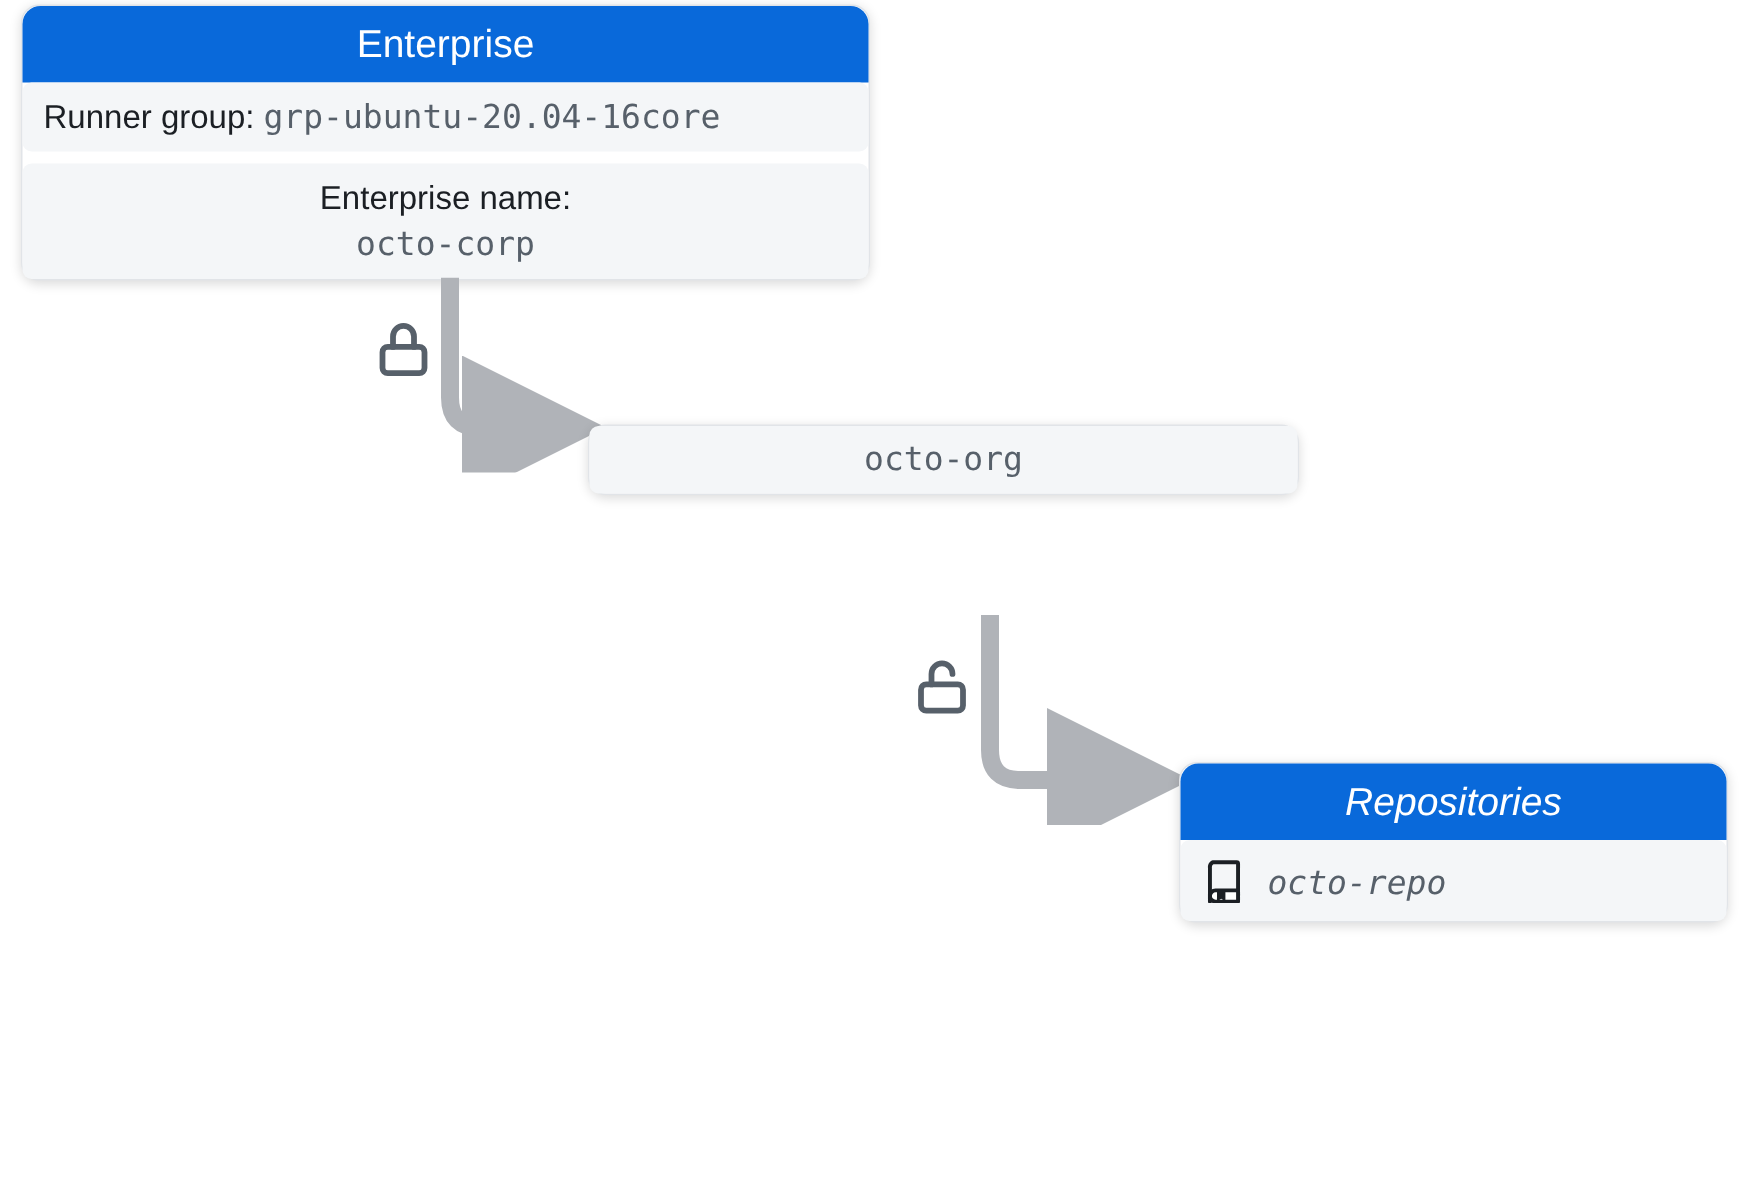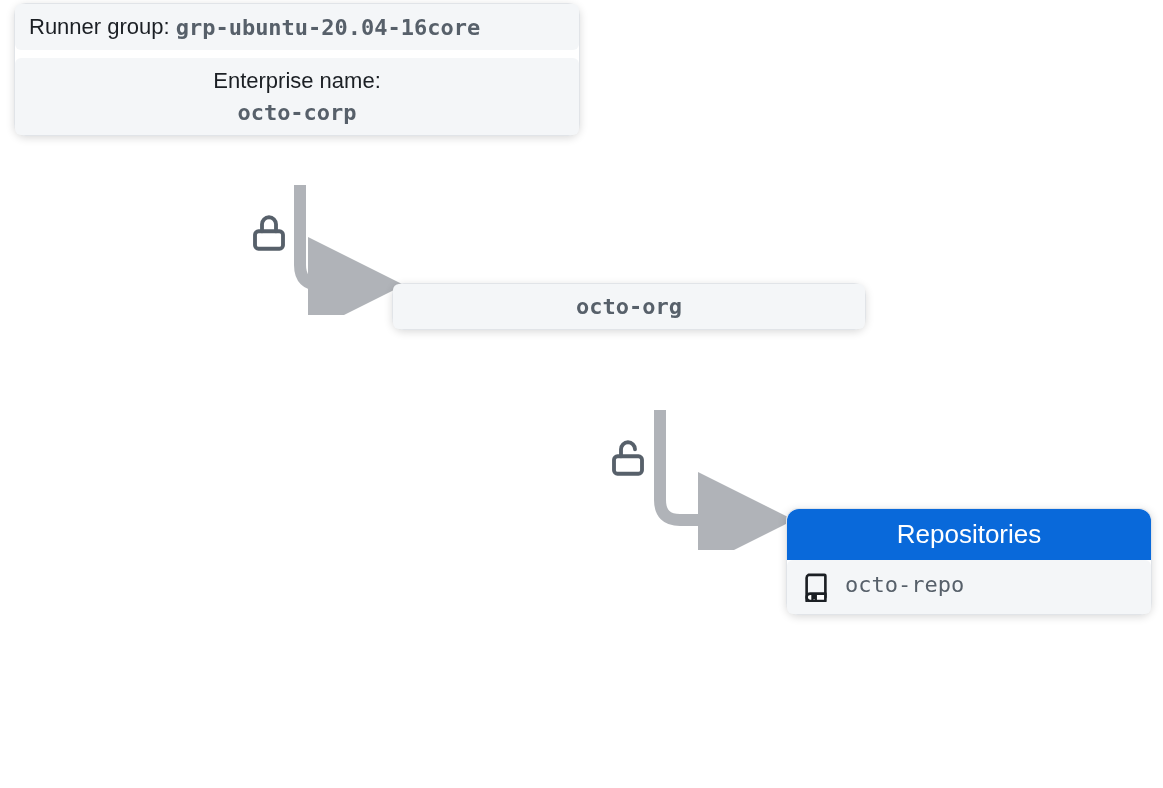--- a/index.html
+++ b/index.html
@@ -39,29 +39,28 @@
     display: flex;
     align-items: center;
     gap: 6px;
   }
   .field-row:last-child { margin-bottom: 0; flex-direction: column; }
   .field-label { color: #1b1f24; }
   .field-value {
     font-family: ui-monospace, SFMono-Regular, "SF Mono", Menlo, Consolas, monospace;
     color: #57606a;
     font-size: 22px;
-    font-weight: bold;
   }
   .repo-row {
     background: #f4f6f8;
     border-radius: 6px;
     padding: 12px 14px;
     margin-bottom: 10px;
     display: flex;
-    align-items: flex-start;
+    align-items: flex-end;
     gap: 14px;
   }
   .repo-row:last-child { margin-bottom: 0; }
   .repo-name {
     font-family: ui-monospace, SFMono-Regular, "SF Mono", Menlo, Consolas, monospace;
     color: #57606a;
     font-size: 22px;
   }
   .repo-icon {
     width: 30px;
@@ -74,28 +73,31 @@
     width: 42px;
     height: 42px;
   }
   .lock-icon svg { width: 100%; height: 100%; }
   .arrow-path {
     position: absolute;
     pointer-events: none;
   }
   #enterprise-card { left: 14px; top: 3px; width: 566px; }
   #organization-card { left: 392px; top: 283px; width: 474px; }
-  #repositories-card { left: 786px; top: 508px; width: 366px; }
+  #repositories-card { left: 786px; top: 508px; width: 366px; font-style: italic; }
   #lock1 { left: 248px; top: 212px; }
   #lock2 { left: 607px; top: 437px; }
 </style>
 </head>
 <body>
 
 <div class="card" id="enterprise-card">
+  <div class="card-header">
+    <span>Enterprise</span>
+  </div>
   <div class="card-body">
     <div class="field-row">
       <span class="field-label">Runner group:</span>
       <span class="field-value">grp-ubuntu-20.04-16core</span>
     </div>
     <div class="field-row">
       <span class="field-label">Enterprise name:</span>
       <span class="field-value">octo-corp</span>
     </div>
   </div>

